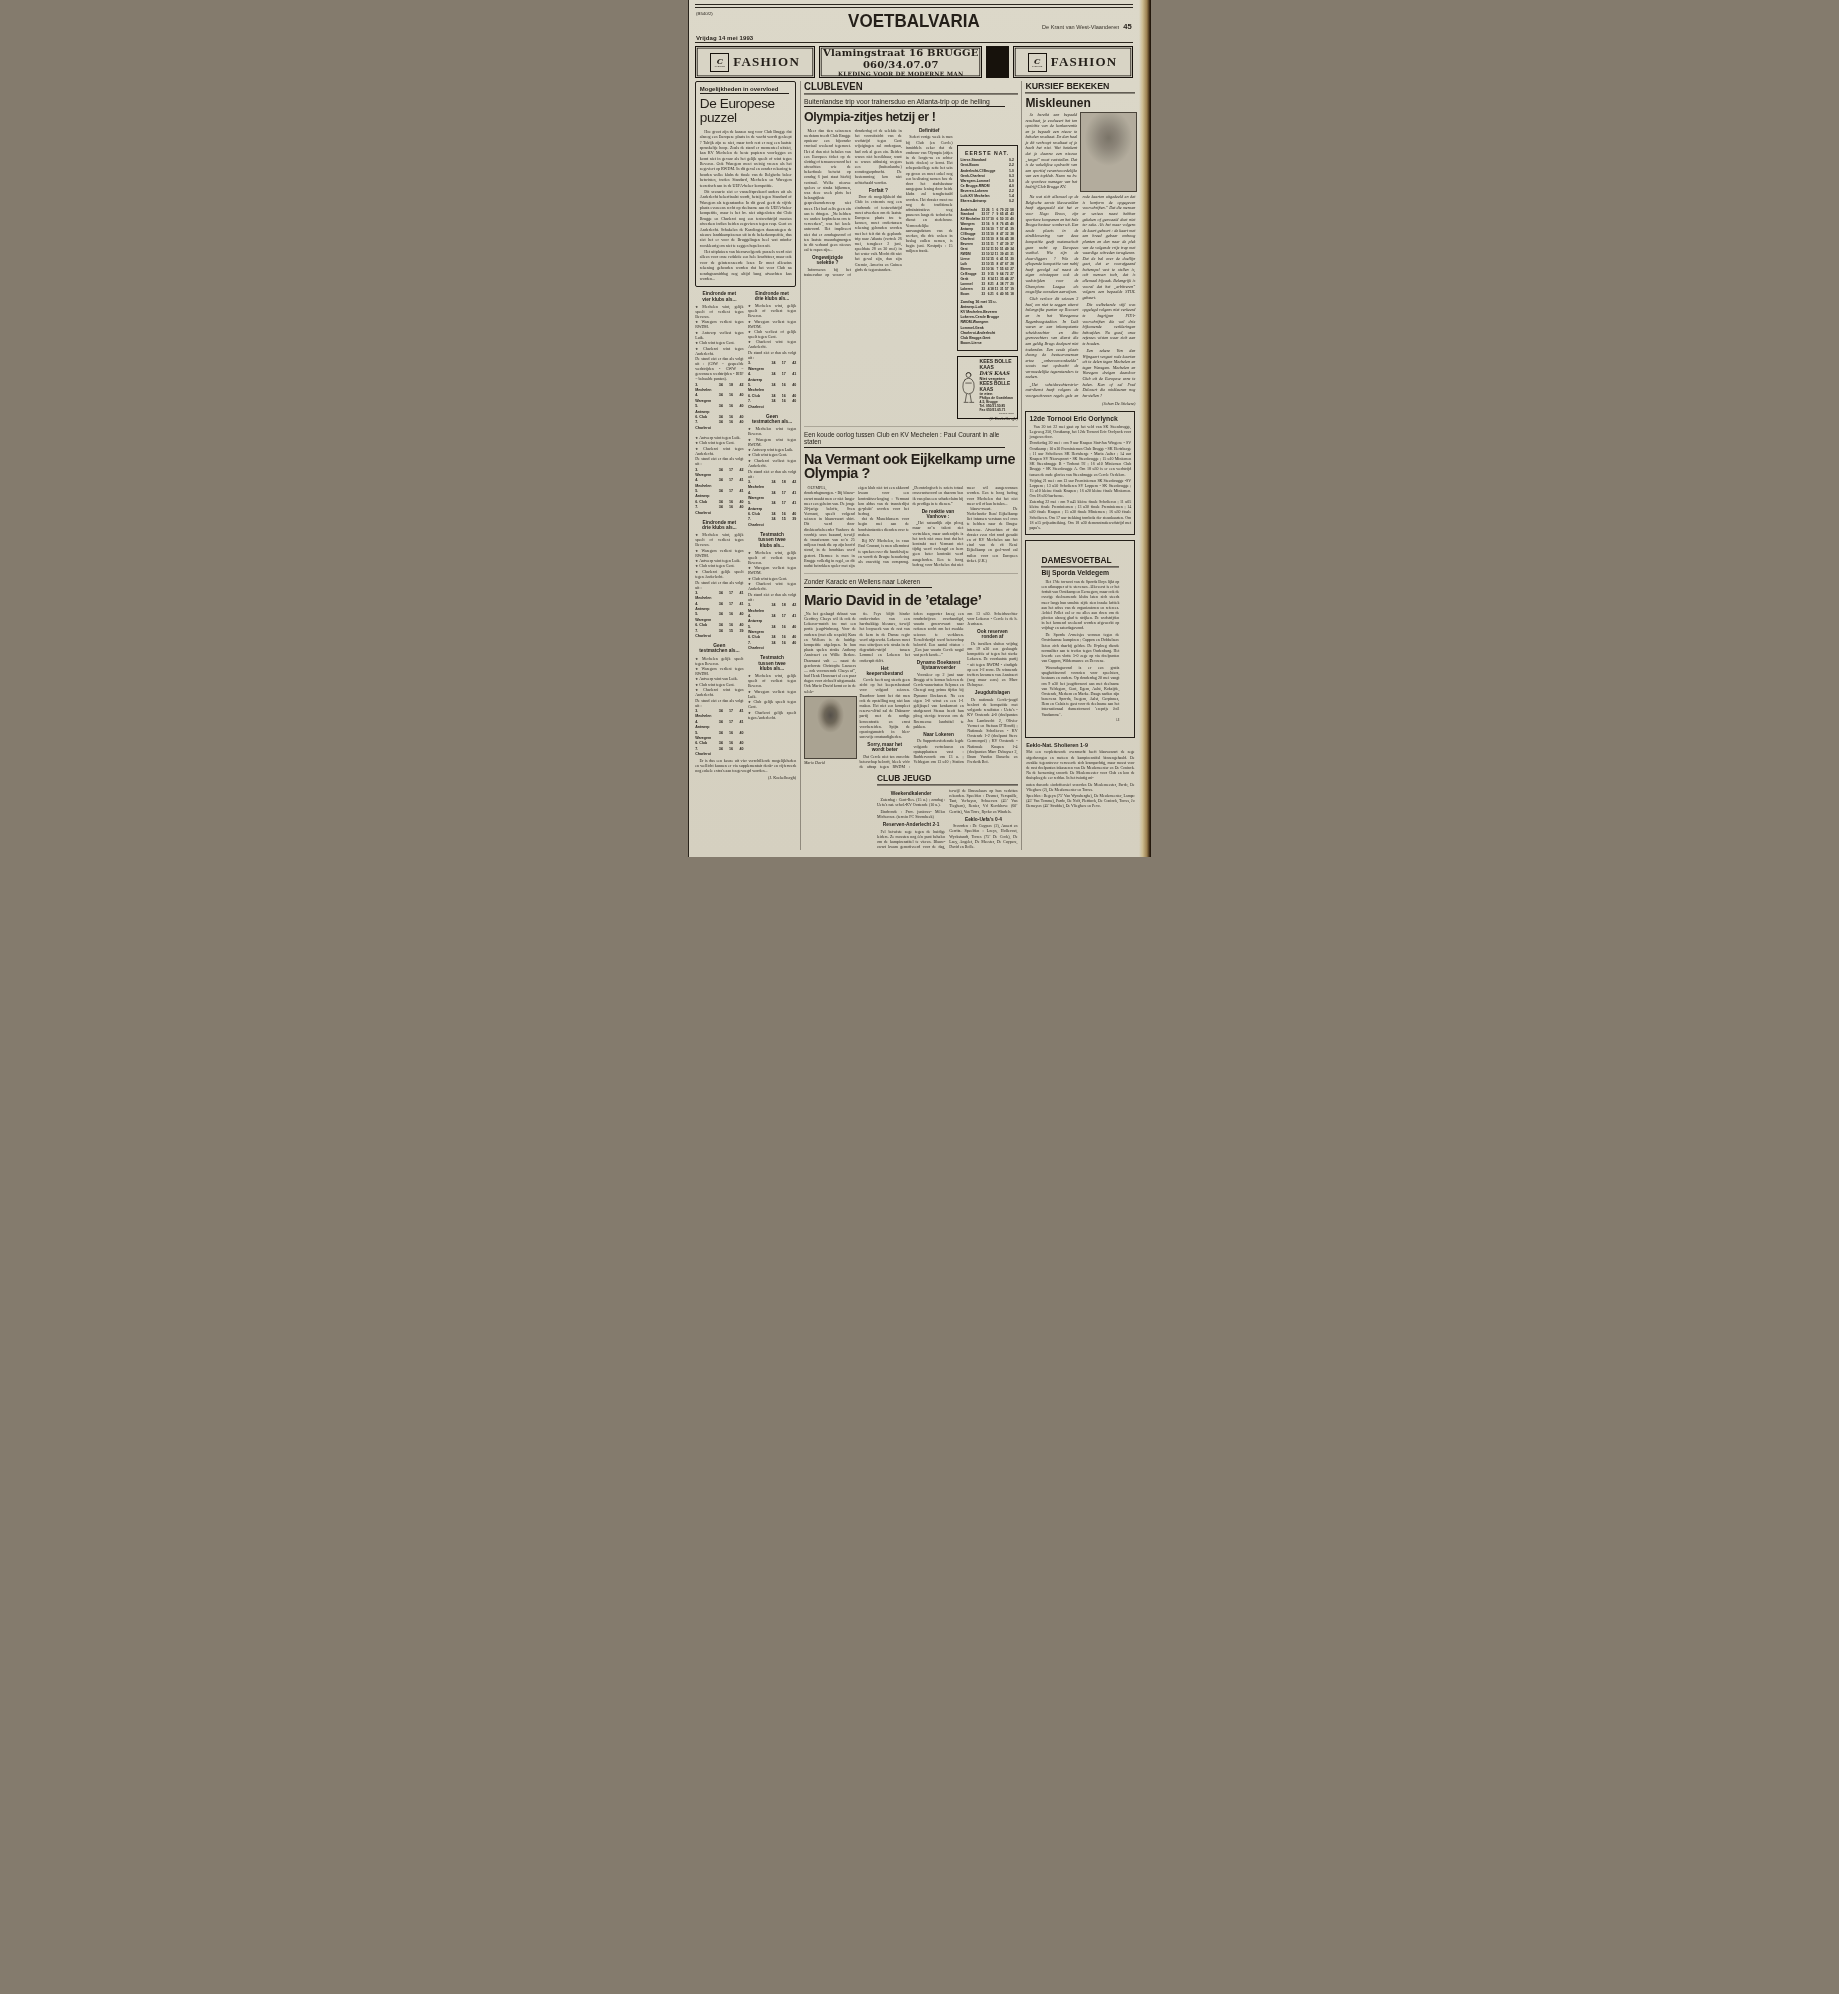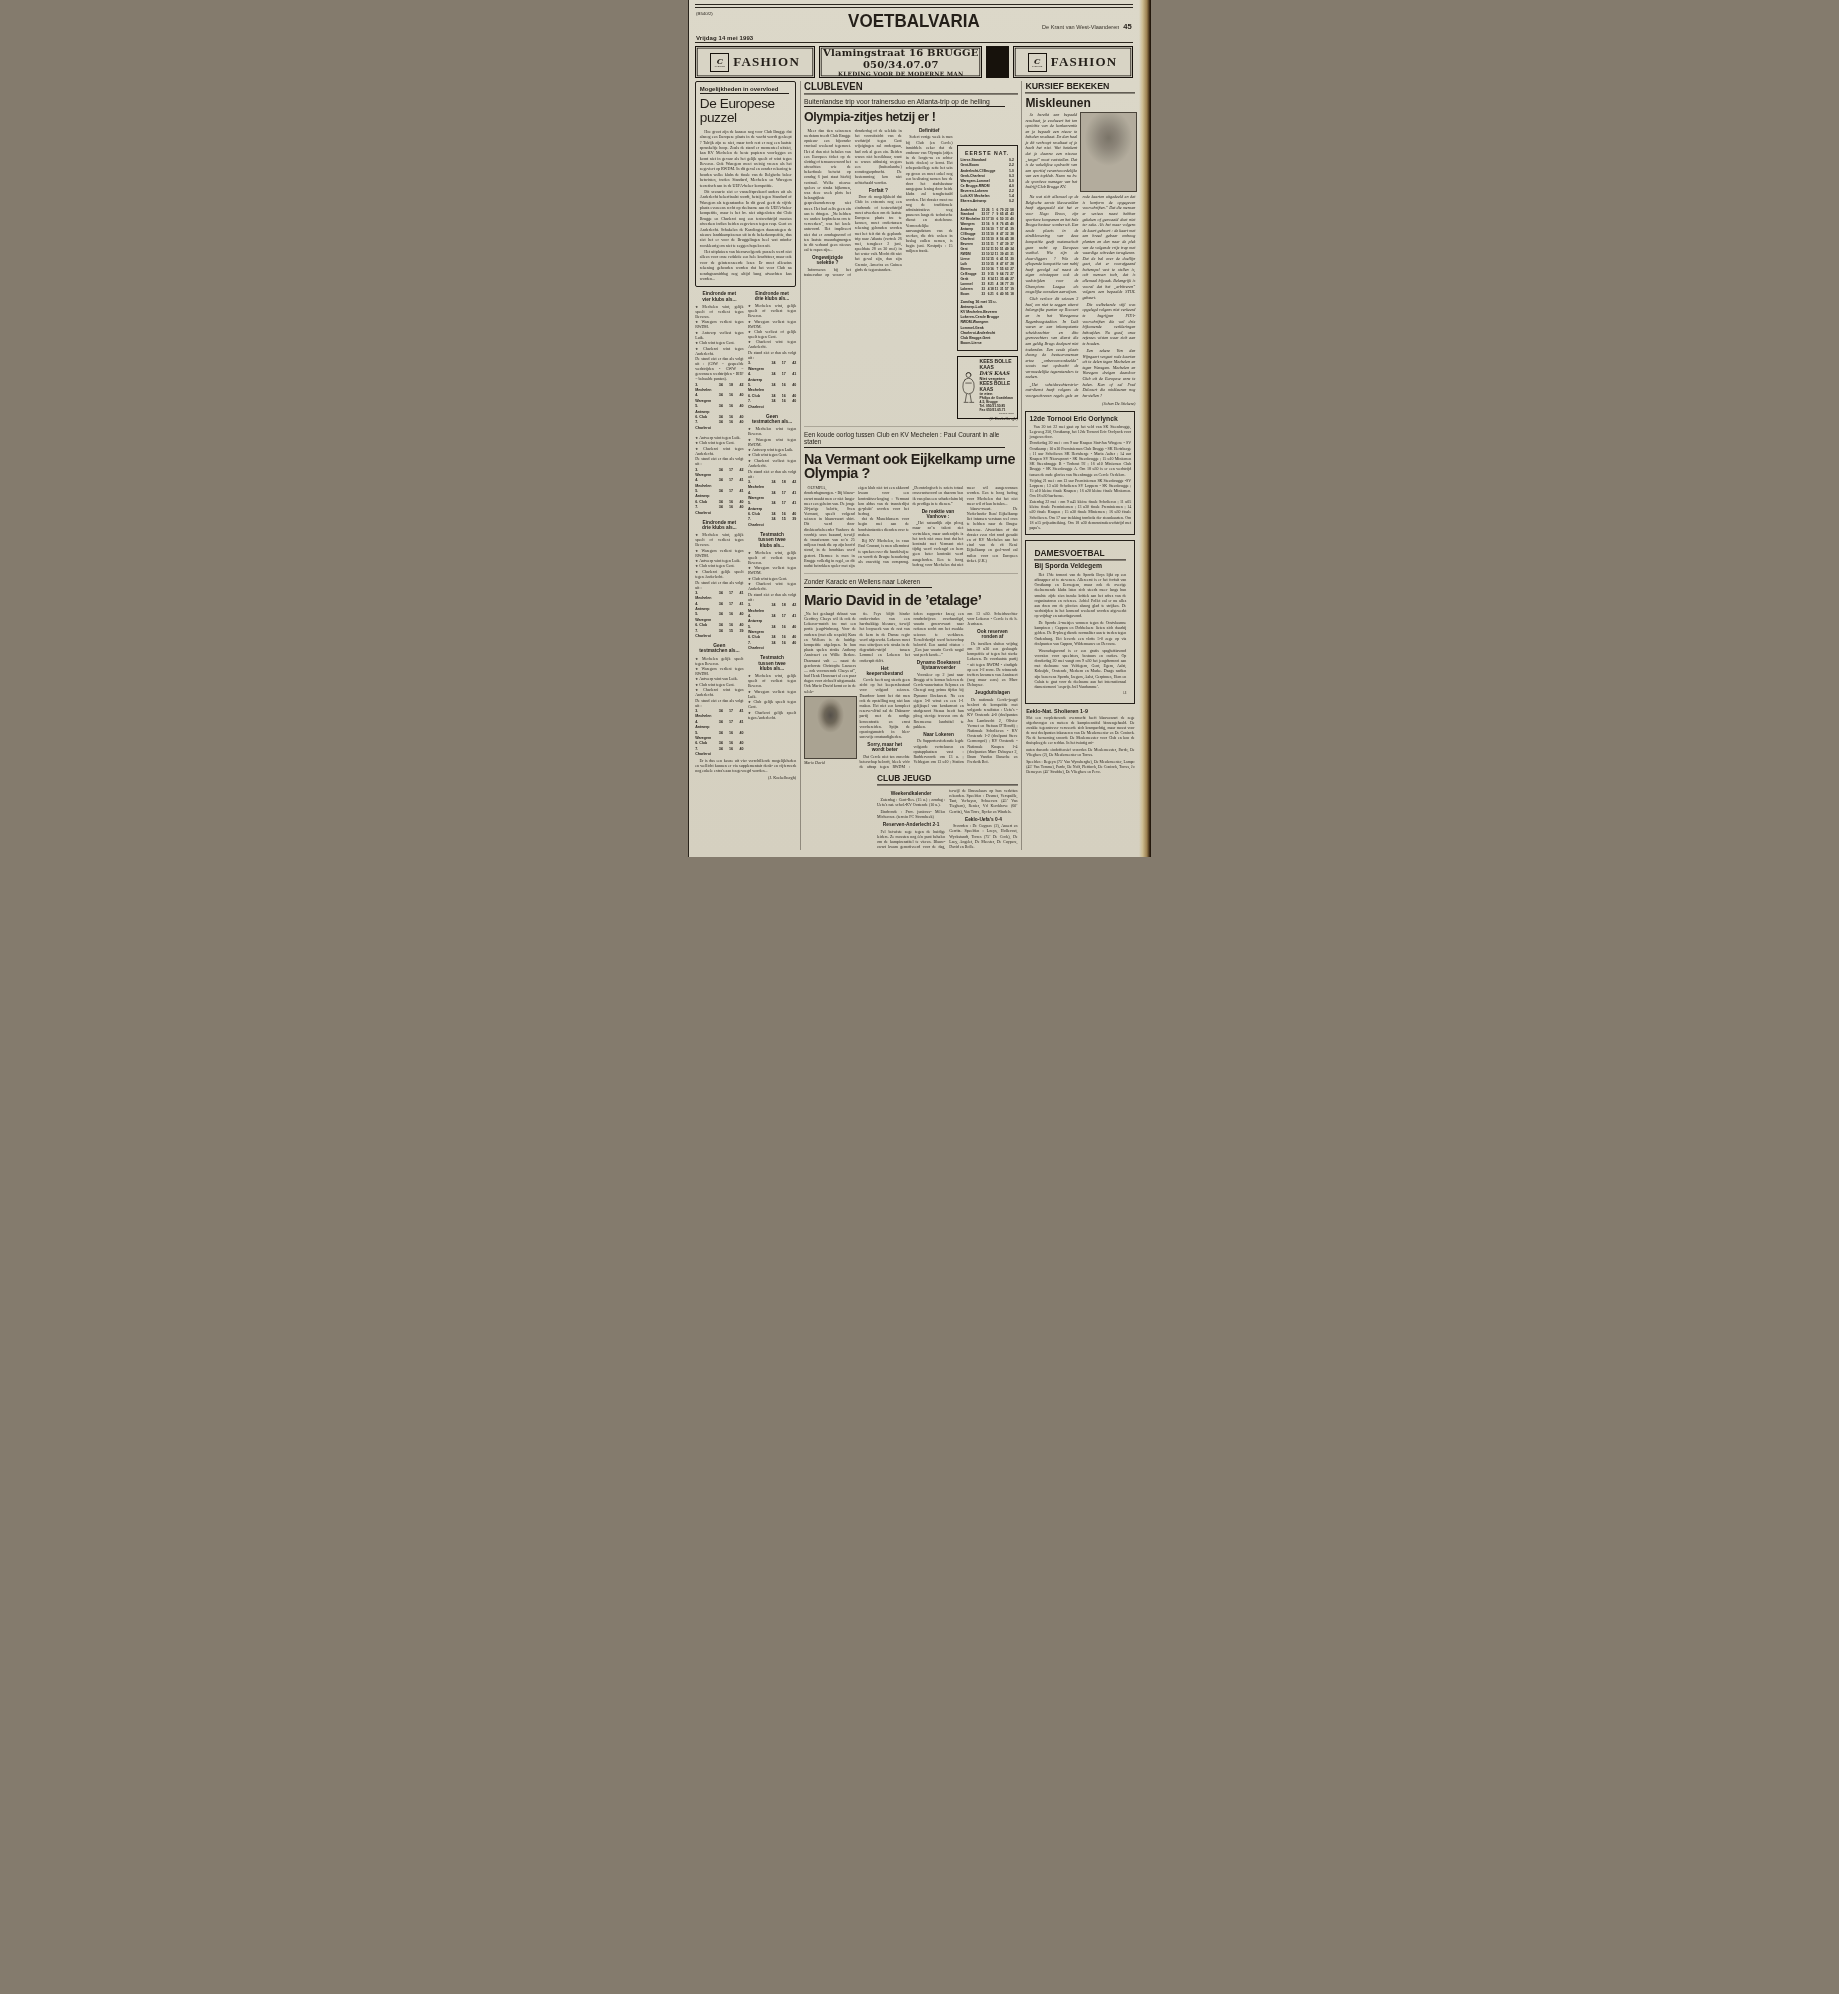--- a/index.html
+++ b/index.html
@@ -105,21 +105,21 @@
   .cjhead{font:900 8.4px/1 "Liberation Sans",sans-serif;border-bottom:1.2px solid #241f19;padding-bottom:1.6px;margin-bottom:2.8px;transform:scaleY(1.08);transform-origin:left}
   
   .krow{display:grid;grid-template-columns:1fr 55px;gap:3.2px;margin-bottom:2.4px}
   .kursief p{font-style:italic;font-size:4.2px;line-height:1.33;text-align:justify;margin:0 0 1.6px;text-indent:4px}
   .ktitle{font:700 12px/1 "Liberation Sans",sans-serif;margin:0.8px 0 3.2px}
   .photo.big{width:100%;height:78px}
   .tornooi{border:0.8px solid #241f19;padding:3.2px;margin-top:4.8px}
   .tornooi h3{font:800 6.8px "Liberation Sans",sans-serif;margin:0 0 2.4px}
   .tornooi p{font-size:4px;line-height:1.3;text-align:justify;margin:0 0 0.8px}
   .tornooi p:first-of-type{text-indent:4px}
-  .dames{border:0.8px solid #241f19;padding:8px;margin-top:4.8px}
+  .dames{border:0.8px solid #241f19;padding:15px;margin-top:4.8px}
   .dhead{font:900 8.4px/1 "Liberation Sans",sans-serif;border-bottom:1.2px solid #241f19;padding-bottom:1.6px;margin-bottom:2.4px;transform:scaleY(1.08);transform-origin:left}
   .dtitle{font:700 6.8px "Liberation Sans",sans-serif;margin:0.8px 0 2.4px}
   .dames p{font-size:4px;line-height:1.3;text-align:justify;margin:0 0 1.6px;text-indent:4px}
   .lmark{font:2.8px "Liberation Sans",sans-serif;text-align:right}
   .eeklo{margin-top:4px;padding:0 0.8px}
   .eeklo h4{font:700 5.4px "Liberation Sans",sans-serif;margin:0 0 2px}
   .eeklo p{font-size:3.9px;line-height:1.3;text-align:justify;margin:0 0 1.6px}
 </style>
 </head>
 <body>
@@ -143,21 +143,21 @@
   <div class="adband">
     <div class="adbox">
       <span class="flogo">
         <span class="c" data-bind="icons.fashion_logo_letter">C</span>
         <span class="s" data-bind="fashion_ad.logo_caption">FASHION</span>
       </span>
       <span class="fword" data-bind="fashion_ad.brand">FASHION</span>
     </div>
     <div class="adcenter">
       <div class="adc1" data-bind="fashion_ad.address">Vlamingstraat 16 BRUGGE</div>
-      <div class="adc2" data-bind="fashion_ad.phone">050/34.07.07</div>
+      <div class="adc2" data-bind="fashion_ad.phone">060/34.07.07</div>
       <div class="adc3" data-bind="fashion_ad.tagline">KLEDING VOOR DE MODERNE MAN</div>
     </div>
     <div class="adsep"></div>
     <div class="adbox">
       <span class="flogo">
         <span class="c" data-bind="icons.fashion_logo_letter">C</span>
         <span class="s" data-bind="fashion_ad.logo_caption">FASHION</span>
       </span>
       <span class="fword" data-bind="fashion_ad.brand">FASHION</span>
     </div>

